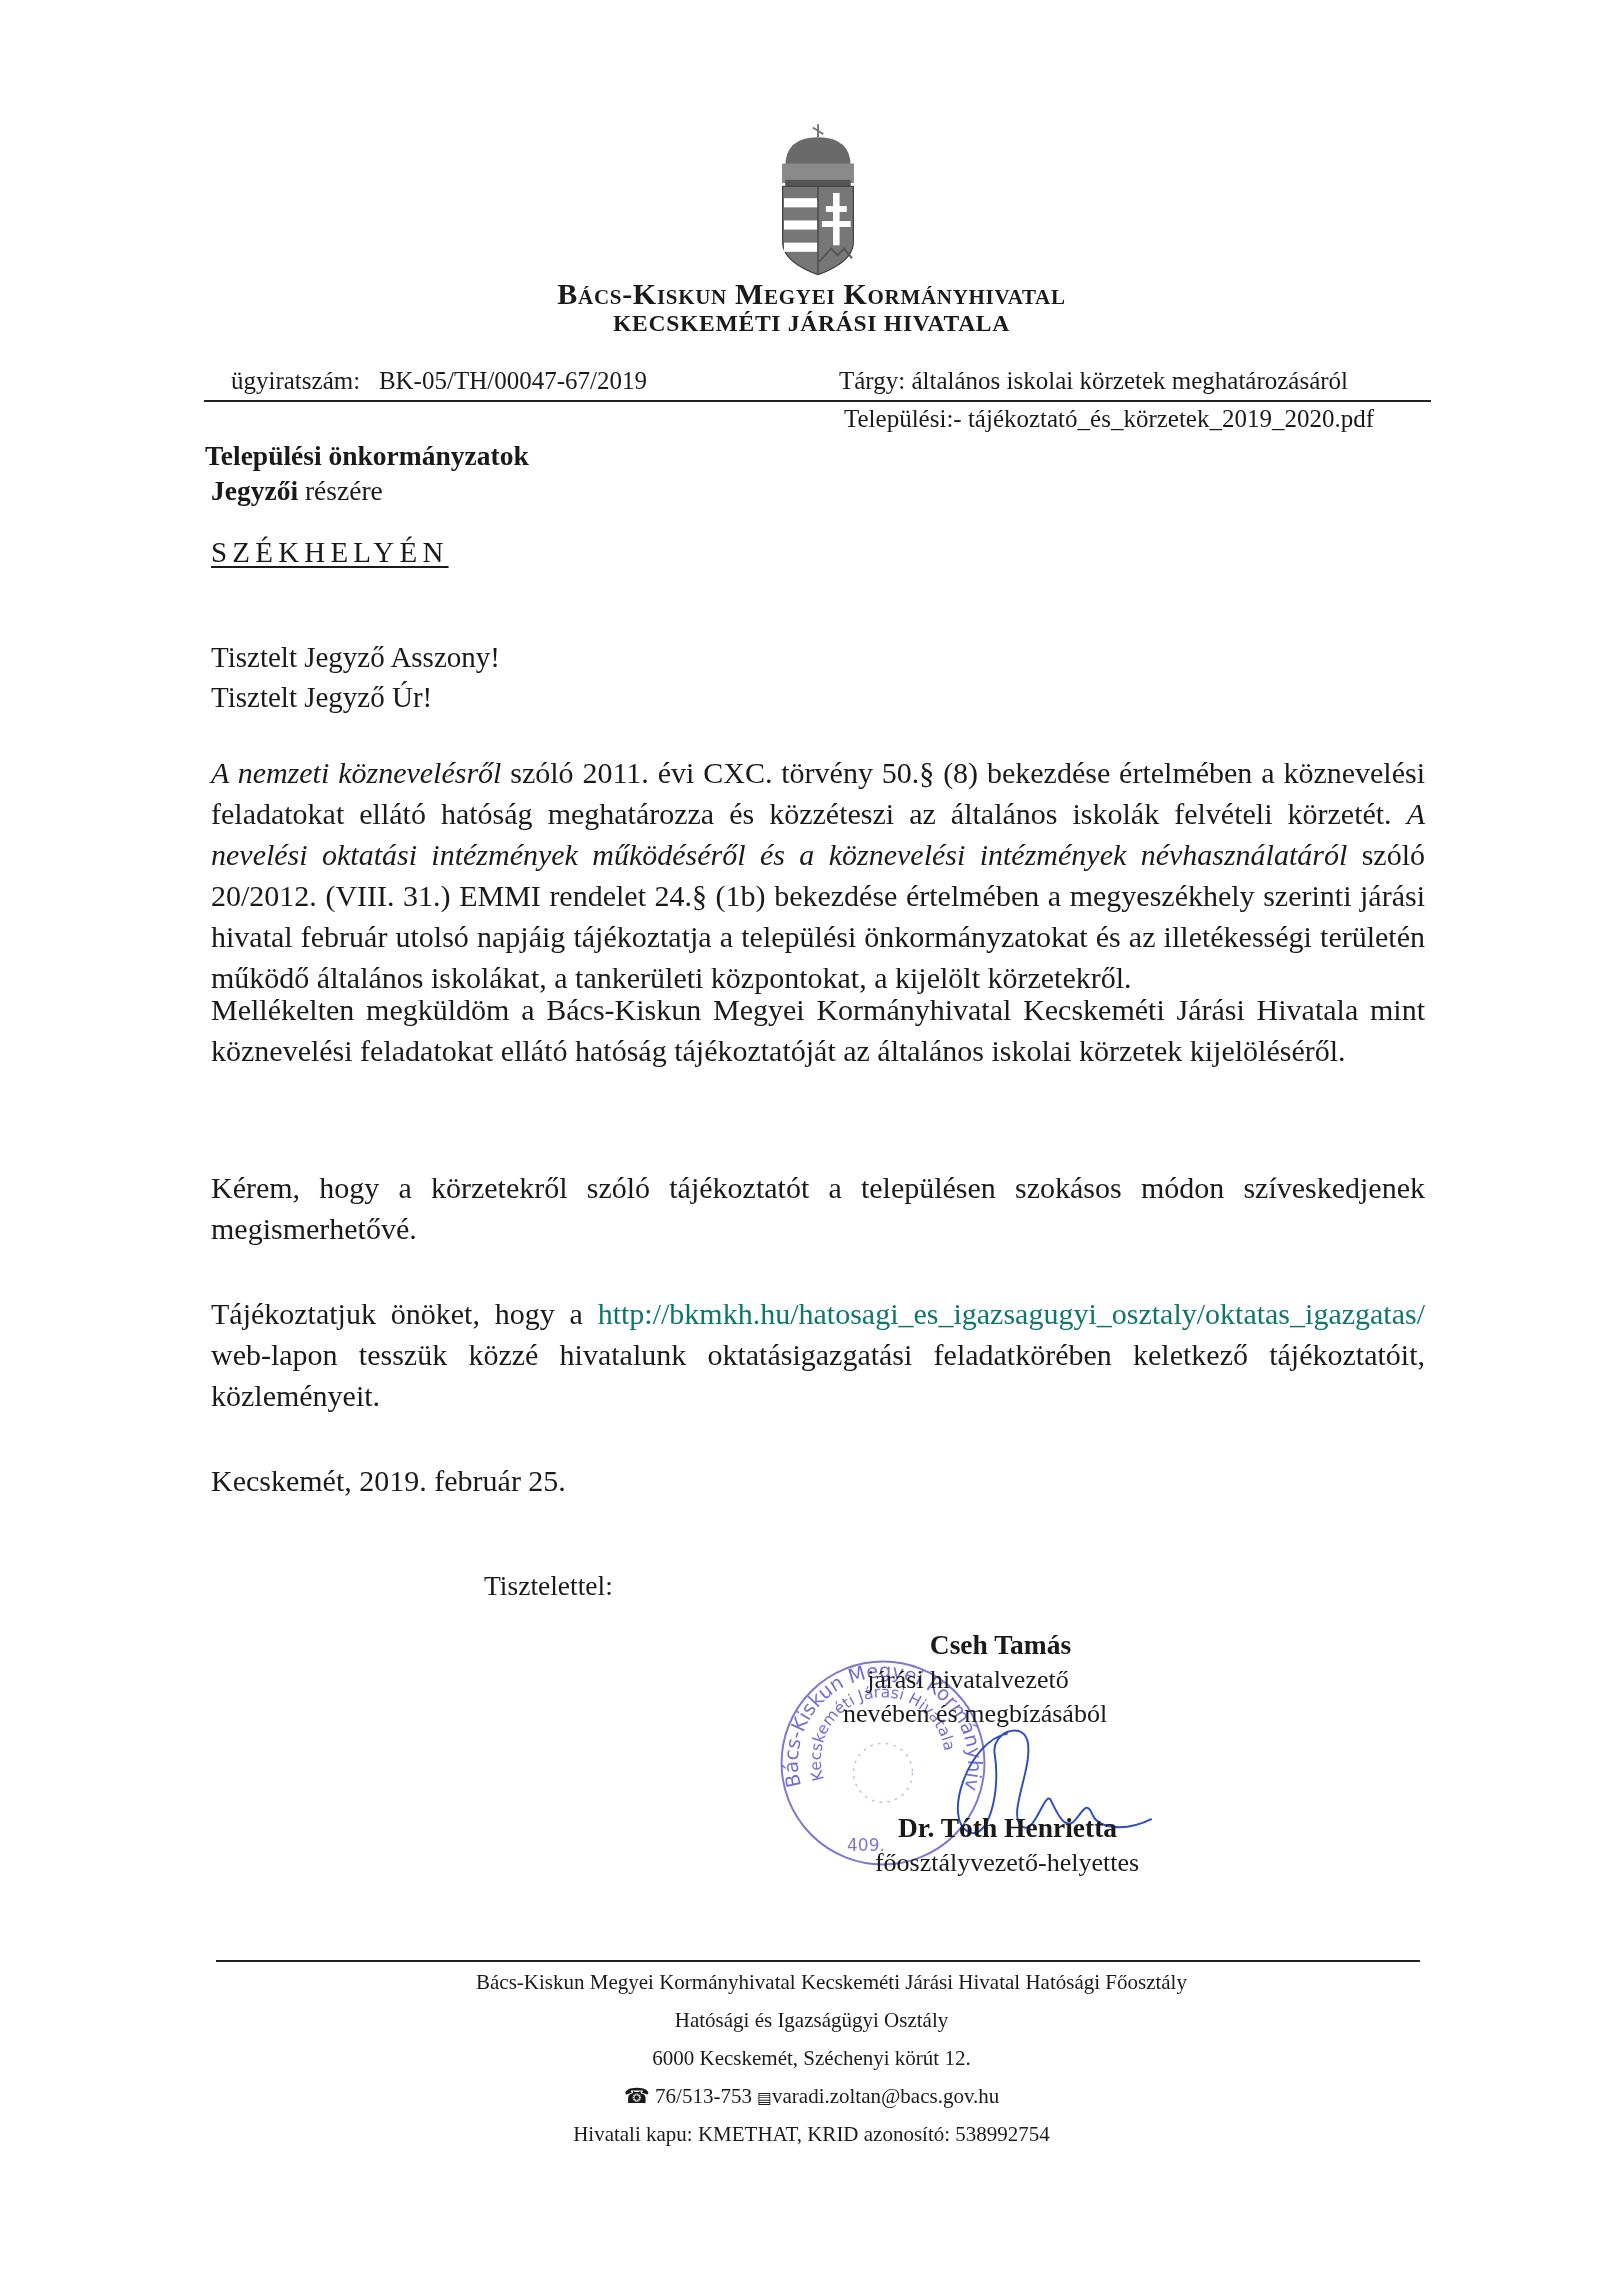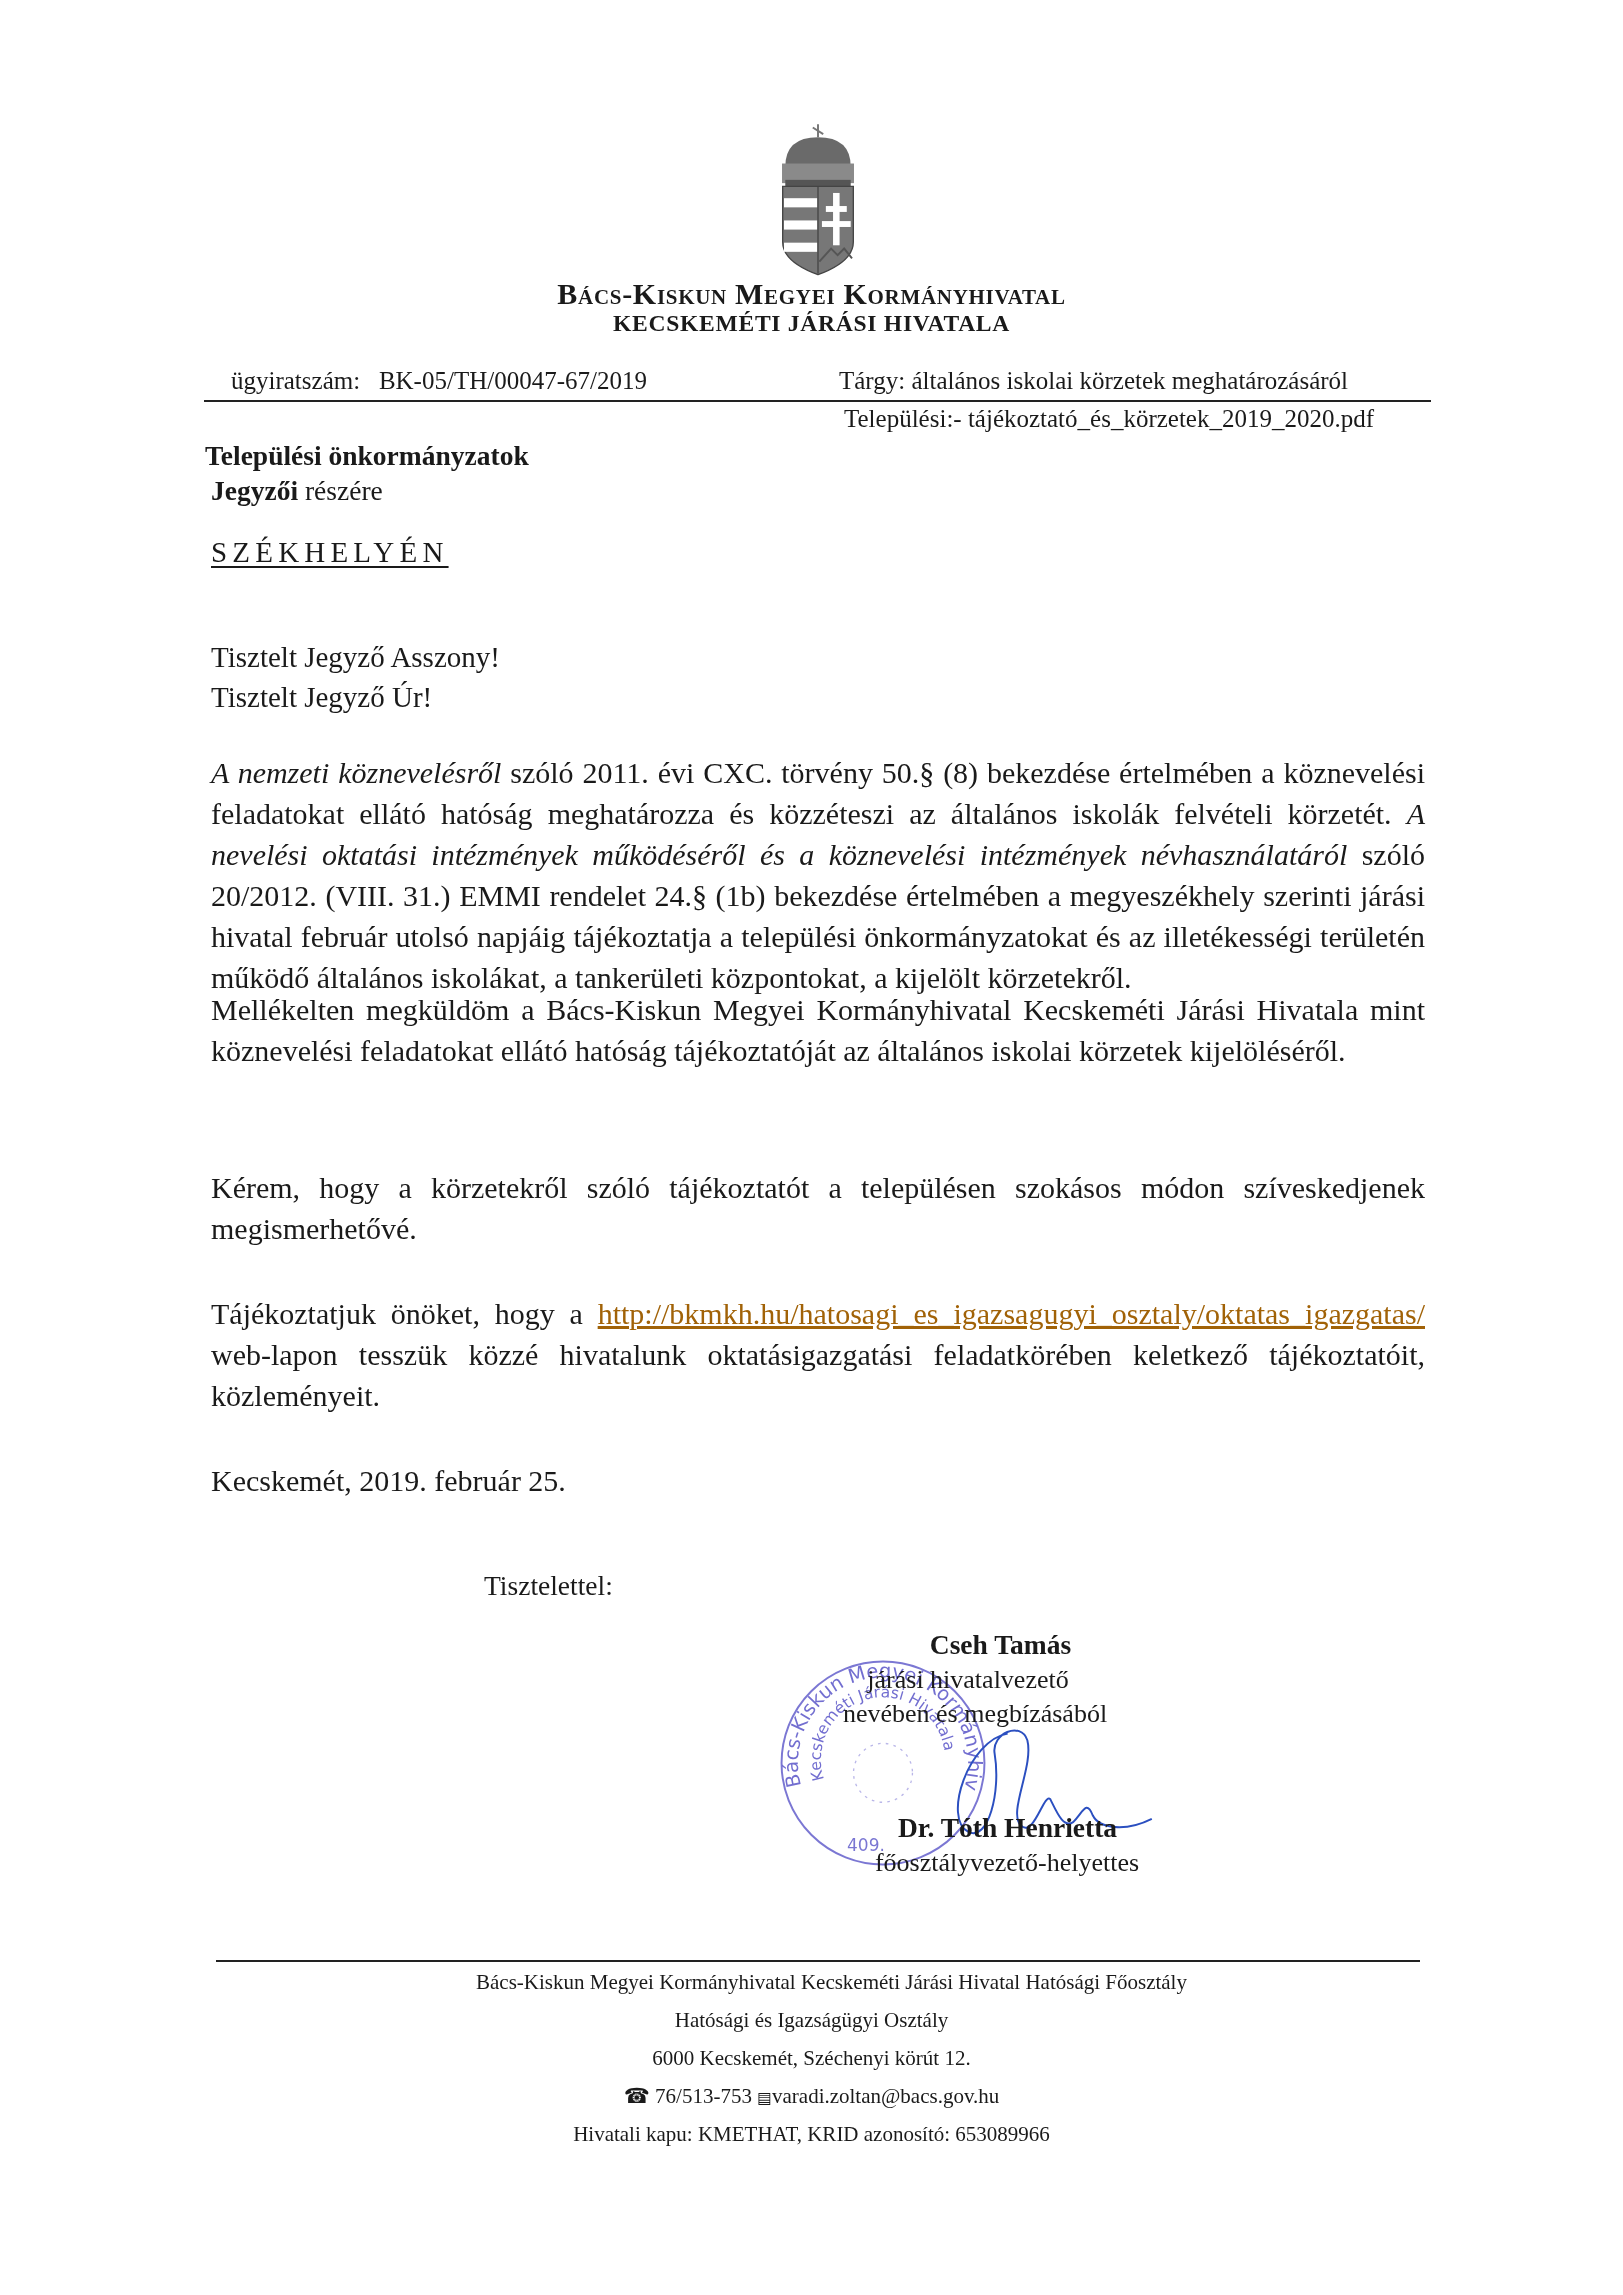--- a/index.html
+++ b/index.html
@@ -15,21 +15,21 @@
           letter-spacing: 0.7px; line-height: 29px; }
   .meta { font-size: 25px; line-height: 30px; }
   .rule { background: #222; height: 2px; }
   .bold { font-weight: bold; }
   .addr { font-size: 27.5px; line-height: 37px; }
   .spaced { font-size: 29px; letter-spacing: 5.2px; font-weight: normal; text-decoration: underline;
             text-underline-offset: 3.9px; text-decoration-thickness: 2px; }
   .greet { font-size: 29px; font-weight: normal; line-height: 38px; }
   .para { left: 211px; width: 1214px; font-size: 30px; line-height: 41px; text-align: justify; }
   .para i { font-style: italic; }
-  .link { text-decoration: underline; color: #a16207; }
+  .link { color: #0f766e; }
   .sig { font-size: 26px; line-height: 33px; text-align: center; }
   .footer { left: 0; width: 1623px; text-align: center; font-size: 21px; line-height: 37px; }
   #stamp { left: 775px; top: 1655px; width: 216px; height: 216px; }
   #signature { left: 929px; top: 1714px; width: 236px; height: 131px; }
 </style>
 </head>
 <body>
 
 <svg id="crest" class="abs" viewBox="0 0 140 240">
   <line x1="70" y1="5" x2="70" y2="25" stroke="#777" stroke-width="3"></line>
@@ -107,14 +107,14 @@
 
 <div class="abs rule" style="left:216px; top:1960px; width:1204px; height:2px;"></div>
 <div class="abs footer" style="top:1964px;padding-left:20px;">Bács-Kiskun Megyei Kormányhivatal Kecskeméti Járási Hivatal Hatósági Főosztály</div>
 <div class="abs footer" style="top:2002px;">Hatósági és Igazságügyi Osztály</div>
 <div class="abs footer" style="top:2040px;">6000 Kecskemét, Széchenyi körút 12.</div>
 <div class="abs footer" style="top:2078px;">
   <span>☎</span>
   <span>76/513-753</span>
   <span style="font-family:'DejaVu Sans', sans-serif; font-size:15.7px;">▤</span><span>varadi.zoltan@bacs.gov.hu</span>
 </div>
-<div class="abs footer" style="top:2116px;">Hivatali kapu: KMETHAT, KRID azonosító: 653089966</div>
+<div class="abs footer" style="top:2116px;">Hivatali kapu: KMETHAT, KRID azonosító: 538992754</div>
 
 
 </body></html>

